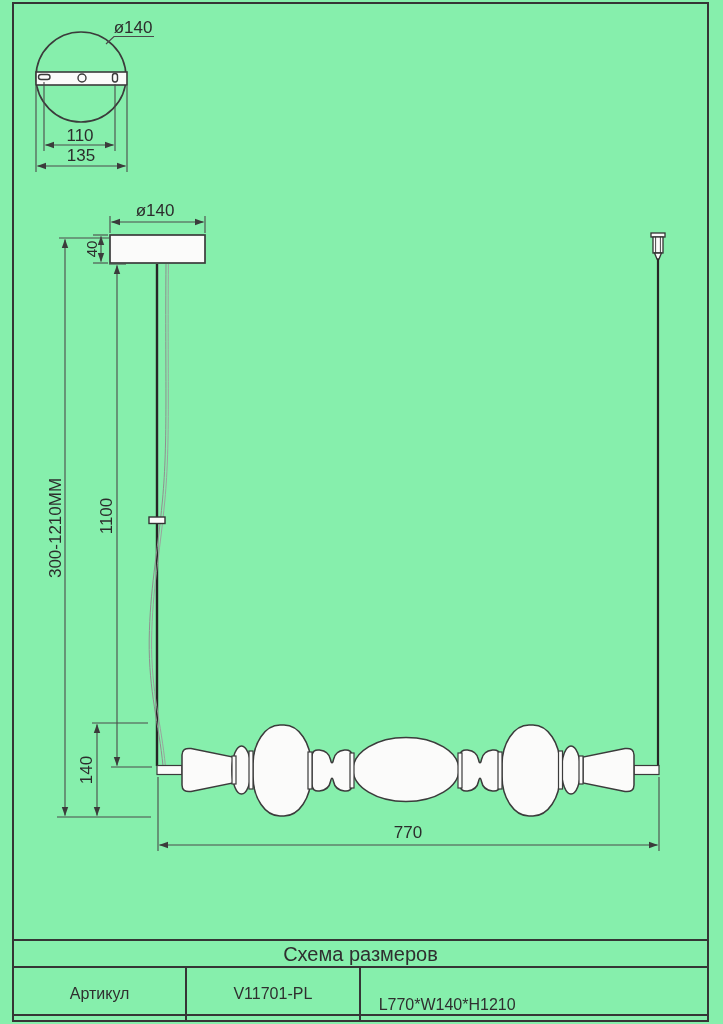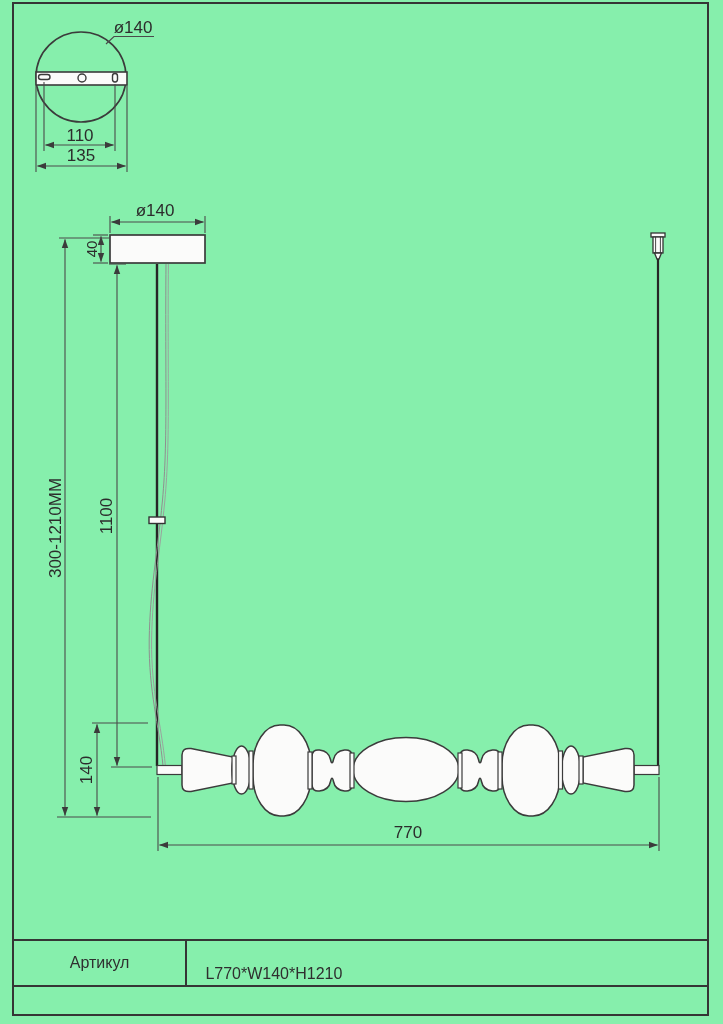--- a/index.html
+++ b/index.html
@@ -9,21 +9,21 @@
   .frame{position:absolute;left:12px;top:2px;width:697px;height:1014px;
          border:2px solid #353535;}
   svg.drawing{position:absolute;left:0;top:0;}
   svg.drawing text{fill:#2c2c2c;font-family:"Liberation Sans",sans-serif;}
   .dim-text{font-size:17px;}
   .dim-text-small{font-size:15px;}
   .size-table{position:absolute;left:12px;top:939px;width:697px;
               border:2px solid #353535;background:transparent;}
   .size-table .title{height:27px;line-height:26px;text-align:center;
                      font-size:20px;border-bottom:2px solid #353535;}
-  .size-table .row{display:grid;grid-template-columns:1fr 1fr 1fr 1fr;height:44px;}
+  .size-table .row{display:grid;grid-template-columns:1fr 1fr 1fr 1fr;height:52px;}
   .size-table .cell{display:flex;align-items:center;justify-content:center;
                     font-size:16px;border-right:2px solid #353535;}
   .size-table .cell:last-child{border-right:none;margin-top:21px;}
 </style>
 </head>
 <body>
 
 <div class="page">
   <div class="frame"></div>
 
@@ -141,18 +141,20 @@
 
     <g stroke="#4a4a4a" stroke-width="1.1" fill="none">
       <line x1="158" y1="777" x2="158" y2="851"></line>
       <line x1="659" y1="777" x2="659" y2="851"></line>
       <line x1="159.5" y1="845" x2="657.5" y2="845" marker-start="url(#arr)" marker-end="url(#arr)"></line>
     </g>
     <text class="dim-text" x="408" y="838" text-anchor="middle">770</text>
   </svg>
 
   <div class="size-table">
+    <div class="title">Схема размеров</div>
     <div class="row">
       <div class="cell">Артикул</div>
+      <div class="cell">V11701-PL</div>
       <div class="cell">L770*W140*H1210</div>
     </div>
   </div>
 </div>
 
 </body></html>

